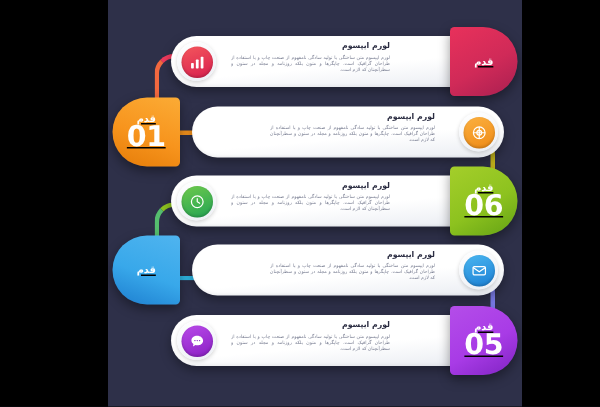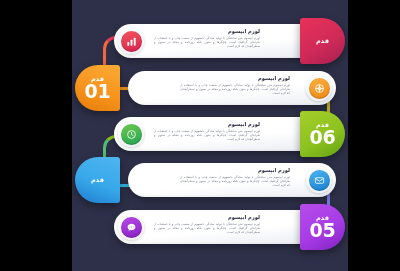--- a/index.html
+++ b/index.html
@@ -62,21 +62,21 @@
     display:flex;align-items:center;justify-content:center;}
   .icon-odd{left:4px;} .icon-even{right:4px;}
   .icon-dot{width:21px;height:21px;border-radius:50%;
     display:flex;align-items:center;justify-content:center;
     box-shadow:inset 0 -1px 2px rgba(0,0,0,.2);}
   .icon-dot svg{width:11px;height:11px;display:block;}
 
   
   .badge{position:absolute;top:0;width:45px;height:46px;
     display:flex;flex-direction:column;align-items:center;justify-content:center;
-    box-shadow:0 3px 8px rgba(0,0,0,.4);}
+    box-shadow:0 3px 8px rgba(0,0,0,.4);text-decoration:underline;}
   .badge-right{right:3px;
     border-radius:3px 23px 23px 3px;}
   .badge-left{left:3px;
     border-radius:23px 3px 3px 23px;}
   .b-step{font-size:6.5px;font-weight:bold;color:#fff;direction:rtl;
     line-height:7px;margin-bottom:-1px;letter-spacing:.3px;}
   .b-num{font-size:19px;font-weight:bold;color:#fff;line-height:19px;
     letter-spacing:-.3px;}
 </style>
 </head>

